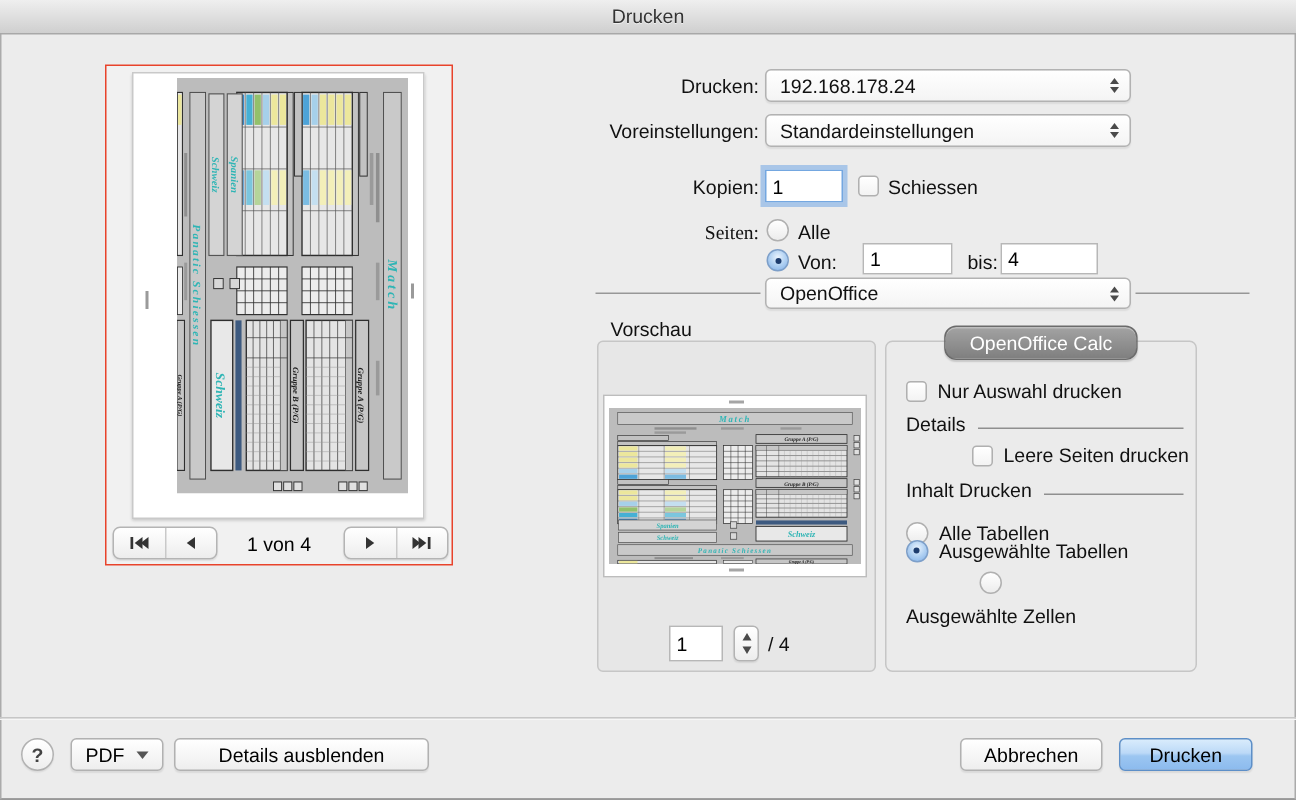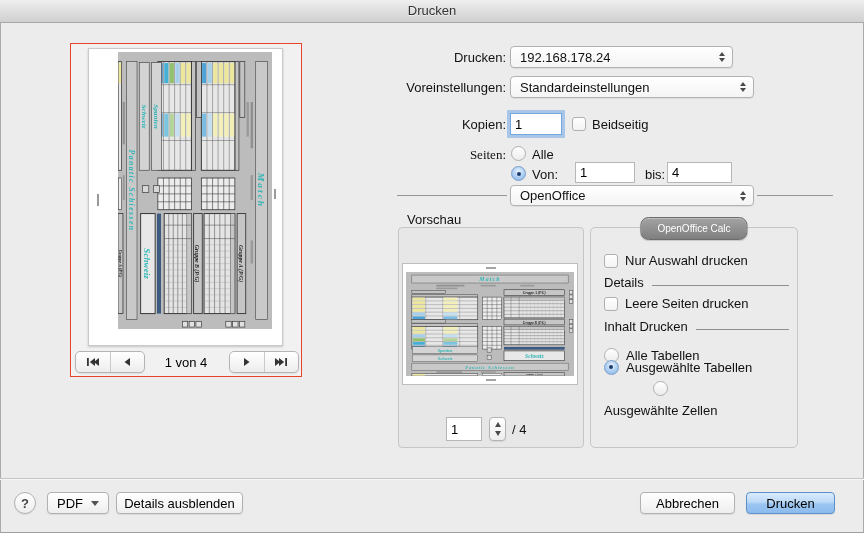--- a/index.html
+++ b/index.html
@@ -100,21 +100,21 @@
   }
   
   .groupbox{
     position:absolute;left:590px;top:227px;width:206px;height:219px;
     background:#ebebeb;border:1px solid #c6c6c6;border-radius:5px;
   }
   .grouptab{
     position:absolute;left:50%;top:-11px;transform:translateX(-50%);
     height:21px;line-height:21px;padding:0 16px;border-radius:8px;
     background:linear-gradient(#a3a3a3,#7f7f7f);border:1px solid #6b6b6b;
-    color:#fff;font-size:10px;white-space:nowrap;
+    color:#fff;font-size:13px;white-space:nowrap;
     box-shadow:inset 0 1px 0 rgba(255,255,255,.3), 0 1px 1px rgba(0,0,0,.15);
   }
   .grow{position:absolute;left:13px;display:flex;align-items:center;gap:7px;white-space:nowrap;}
   .section{position:absolute;left:13px;right:8px;display:flex;align-items:flex-end;}
   .section .sec-rule{flex:1;height:1px;background:#8f8f8f;margin:0 0 4px 8px;}
   
   .footer-divider{position:absolute;left:0;top:478px;width:864px;height:1px;background:#c6c6c6;box-shadow:0 1px 0 #f6f6f6;}
   .help-btn{border-radius:50%;width:22px;font-weight:bold;color:#444;}
   .pdf-arrow{width:0;height:0;border-left:4px solid transparent;border-right:4px solid transparent;border-top:5px solid #555;margin-left:8px;}
   
@@ -269,41 +269,41 @@
         <svg width="14" height="10" viewBox="0 0 14 10">
           <path d="M1 1 L6.2 5 L1 9 Z" fill="#333"></path>
           <path d="M5 1 L10.2 5 L5 9 Z" fill="#333"></path>
           <rect x="11.2" y="1" width="1.8" height="8" fill="#333"></rect>
         </svg>
       </button>
     </div>
   </div>
 
   <div class="lbl right" style="left:330px;top:50px;width:176px;">Drucken:</div>
-  <div class="popup" style="left:510px;top:46px;width:223px;">
+  <div class="popup" style="left:510px;top:46px;width:244px;">
     <span>192.168.178.24</span>
     <span class="arrows">
         <i class="up"></i>
         <i class="dn"></i>
       </span>
   </div>
 
   <div class="lbl right" style="left:330px;top:80px;width:176px;">Voreinstellungen:</div>
   <div class="popup" style="left:510px;top:76px;width:244px;">
     <span>Standardeinstellungen</span>
     <span class="arrows">
         <i class="up"></i>
         <i class="dn"></i>
       </span>
   </div>
 
   <div class="lbl right" style="left:330px;top:117px;width:176px;">Kopien:</div>
   <input class="field focused" style="left: 510px; top: 113px; width: 52px; height: 22px;" value="1">
   <span class="checkbox" style="left:572px;top:117px;"></span>
-  <div class="lbl" style="left:592px;top:117px;">Beidseitig</div>
+  <div class="lbl" style="left:592px;top:117px;">Schiessen</div>
 
   <div class="lbl right" style="left:330px;top:147px;width:176px;font-family:Liberation Serif, serif;">Seiten:</div>
   <span class="radio" style="left:511px;top:146px;"></span>
   <div class="lbl" style="left:532px;top:147px;">Alle</div>
 
   <span class="radio checked" style="left:511px;top:166px;"></span>
   <div class="lbl" style="left:532px;top:167px;">Von:</div>
   <input class="field" style="left: 575px; top: 162px; width: 60px; height: 21px;" value="1">
   <div class="lbl" style="left:645px;top:167px;">bis:</div>
   <input class="field" style="left: 667px; top: 162px; width: 65px; height: 21px;" value="4">
@@ -341,21 +341,21 @@
     <div class="grow" style="top:25px;">
       <span class="checkbox" style="position:static;"></span>
       <span>Nur Auswahl drucken</span>
     </div>
 
     <div class="section" style="top:47px;">
       <span>Details</span>
       <span class="sec-rule"></span>
     </div>
 
-    <div class="grow" style="top:68px;">
+    <div class="grow" style="top:68px;margin-left:44px;">
       <span class="checkbox" style="position:static;"></span>
       <span>Leere Seiten drucken</span>
     </div>
 
     <div class="section" style="top:91px;">
       <span>Inhalt Drucken</span>
       <span class="sec-rule"></span>
     </div>
 
     <div class="grow" style="top:120px;">
@@ -373,21 +373,21 @@
   </div>
 
   <div class="footer-divider"></div>
   <button class="btn help-btn" style="left:14px;top:492px;width:22px;">
     <span>?</span>
   </button>
   <button class="btn" style="left:47px;top:492px;width:62px;">
     <span>PDF</span>
     <span class="pdf-arrow"></span>
   </button>
-  <button class="btn" style="left:116px;top:492px;width:127px;">
+  <button class="btn" style="left:116px;top:492px;width:170px;">
     <span>Details ausblenden</span>
   </button>
   <button class="btn" style="left:640px;top:492px;width:95px;">
     <span>Abbrechen</span>
   </button>
   <button class="btn default" style="left:746px;top:492px;width:89px;">
     <span>Drucken</span>
   </button>
 
 </div>

